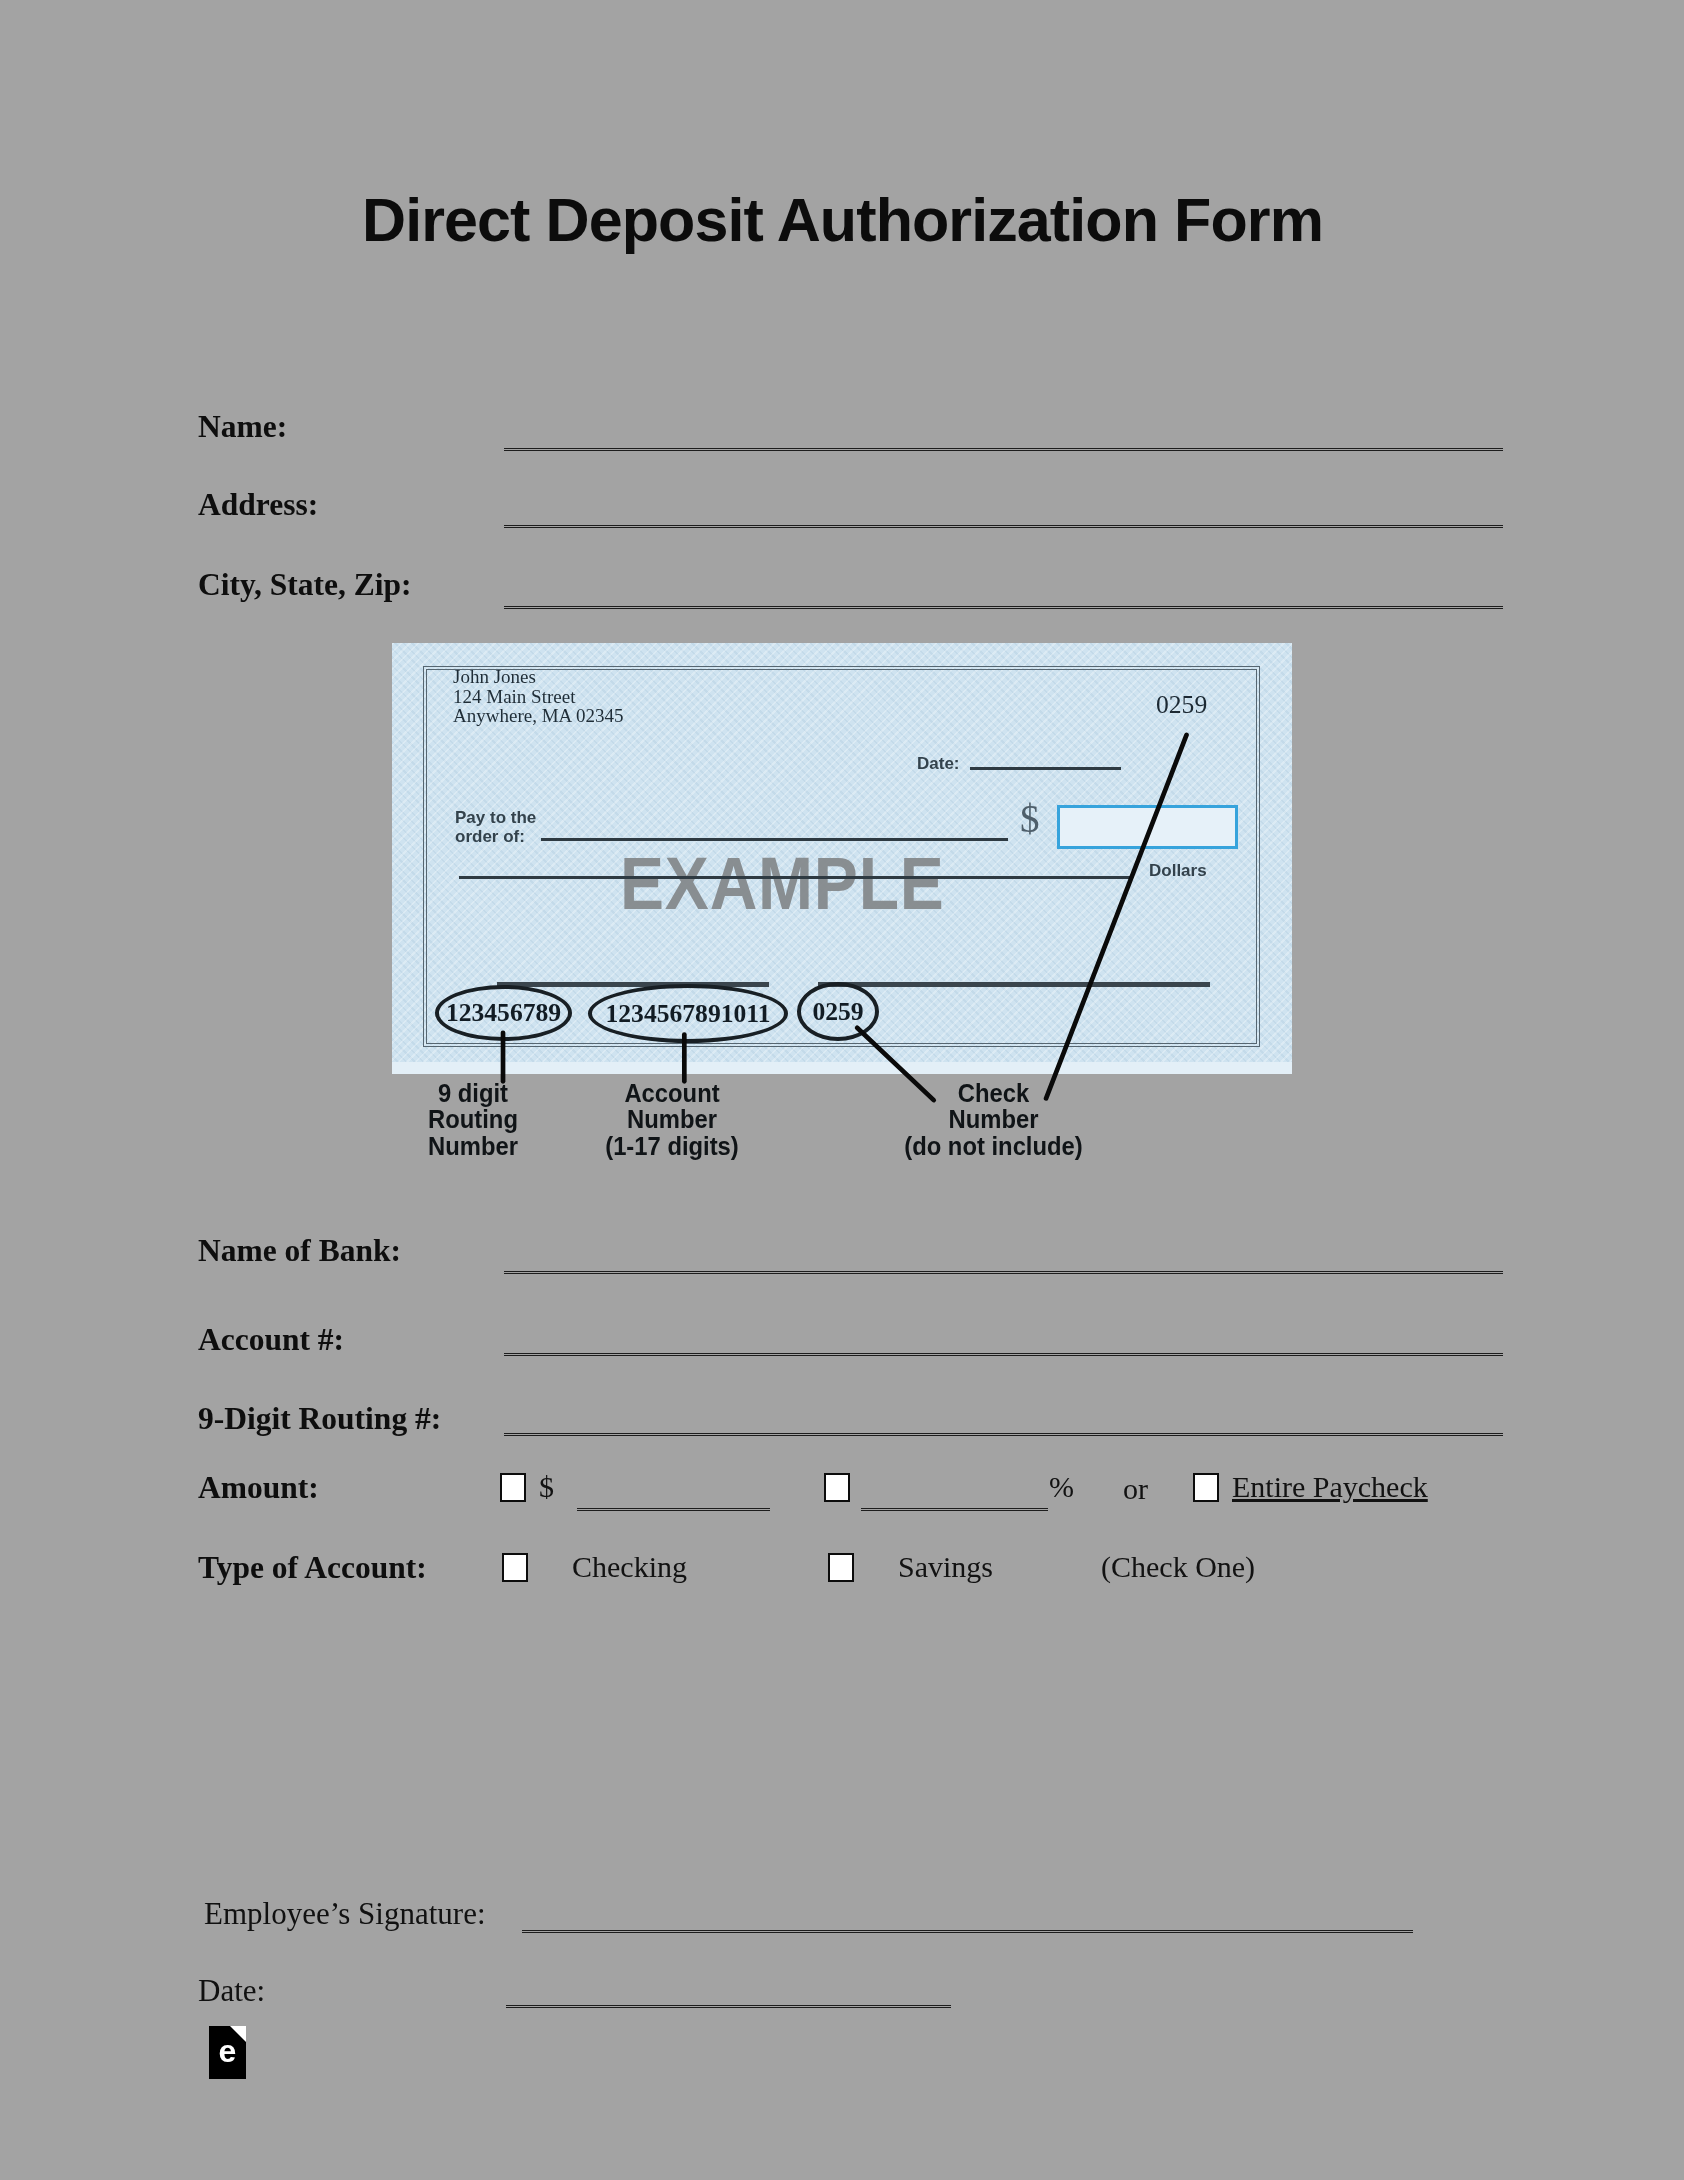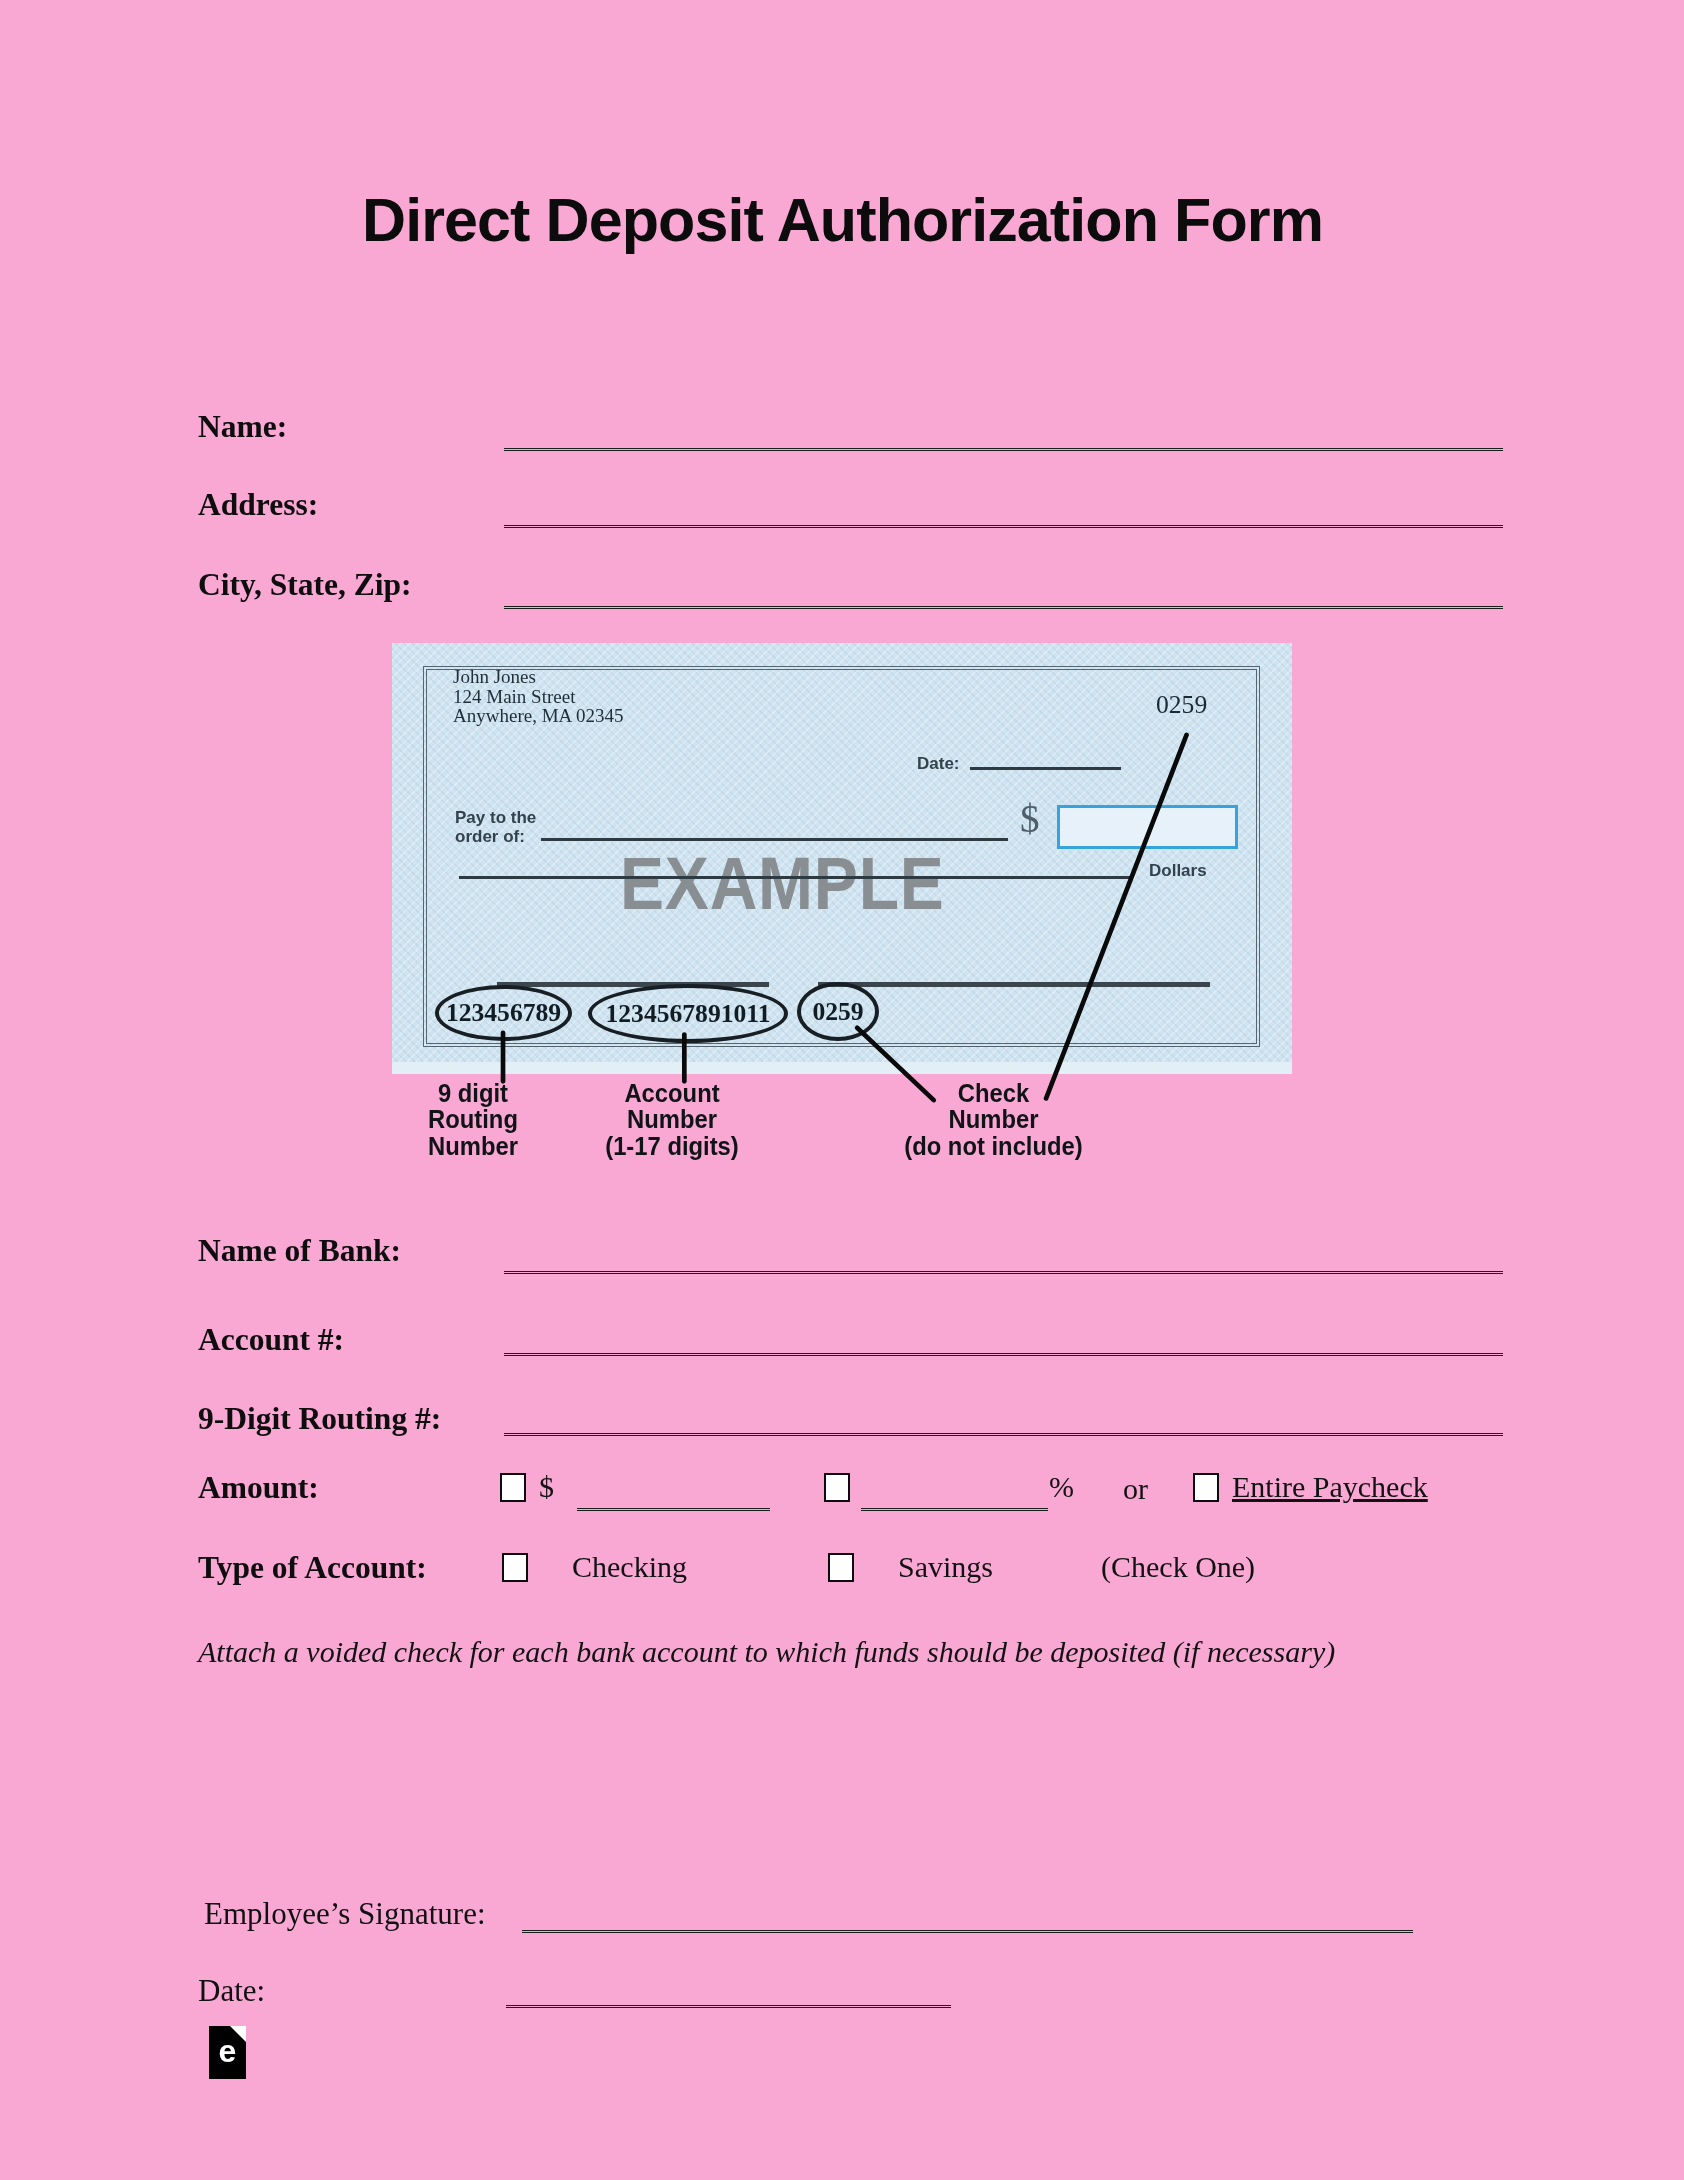--- a/index.html
+++ b/index.html
@@ -1,16 +1,16 @@
 <!DOCTYPE html>
 <html style="font-size:13.6px"><head>
 <meta charset="utf-8">
 <style>
   html,body{margin:0;padding:0;background:#ffffff;}
-  .page{position:relative;width:1685px;height:2181px;background:#f9a8d4;overflow:hidden;
+  .page{position:relative;width:1685px;height:2181px;background:#a3a3a3;overflow:hidden;
         font-family:"Liberation Serif",serif;color:#111;}
   .abs{position:absolute;}
 
   
   .page-title{position:absolute;left:0;top:147px;width:1685px;text-align:center;
       font:700 61px/1.08 "Liberation Sans",sans-serif;color:#0c0c0c;letter-spacing:-0.9px;}
   .intro{position:absolute;left:198px;top:300px;font:400 30px "Liberation Serif",serif;color:#141414;}
   .flabel{position:absolute;left:198px;font:700 31.5px "Liberation Serif",serif;color:#0e0e0e;}
   .plain{font:400 30px "Liberation Serif",serif;color:#121212;}
   .fline{position:absolute;height:34px;border-bottom:3.4px double #1d1d1d;}
@@ -151,21 +151,20 @@
   <div class="cb" style="left:1193px;top:1473px;"></div>
   <div class="abs plain" style="left:1232px;top:1470px;text-decoration:underline;">Entire Paycheck</div>
 
   <div class="flabel" style="top:1550px;">Type of Account:</div>
   <div class="cb" style="left:502px;top:1553px;"></div>
   <div class="abs plain" style="left:572px;top:1550px;">Checking</div>
   <div class="cb" style="left:828px;top:1553px;"></div>
   <div class="abs plain" style="left:898px;top:1550px;">Savings</div>
   <div class="abs plain" style="left:1101px;top:1550px;text-align:center;">(Check One)</div>
 
-  <div class="abs" style="left:198px;top:1635px;font:italic 400 30px 'Liberation Serif',serif;color:#121212;">Attach a voided check for each bank account to which funds should be deposited (if necessary)</div>
 
 
   <div class="abs" style="left:204px;top:1896px;font:400 31px 'Liberation Serif',serif;">Employee’s Signature:</div>
   <div class="fline" style="left:522px;top:1896px;width:891px;"></div>
 
   <div class="abs" style="left:198px;top:1973px;font:400 31px 'Liberation Serif',serif;">Date:</div>
   <div class="fline" style="left:506px;top:1971px;width:445px;"></div>
 
   <div class="logo">
     <span class="fold-white"></span>

